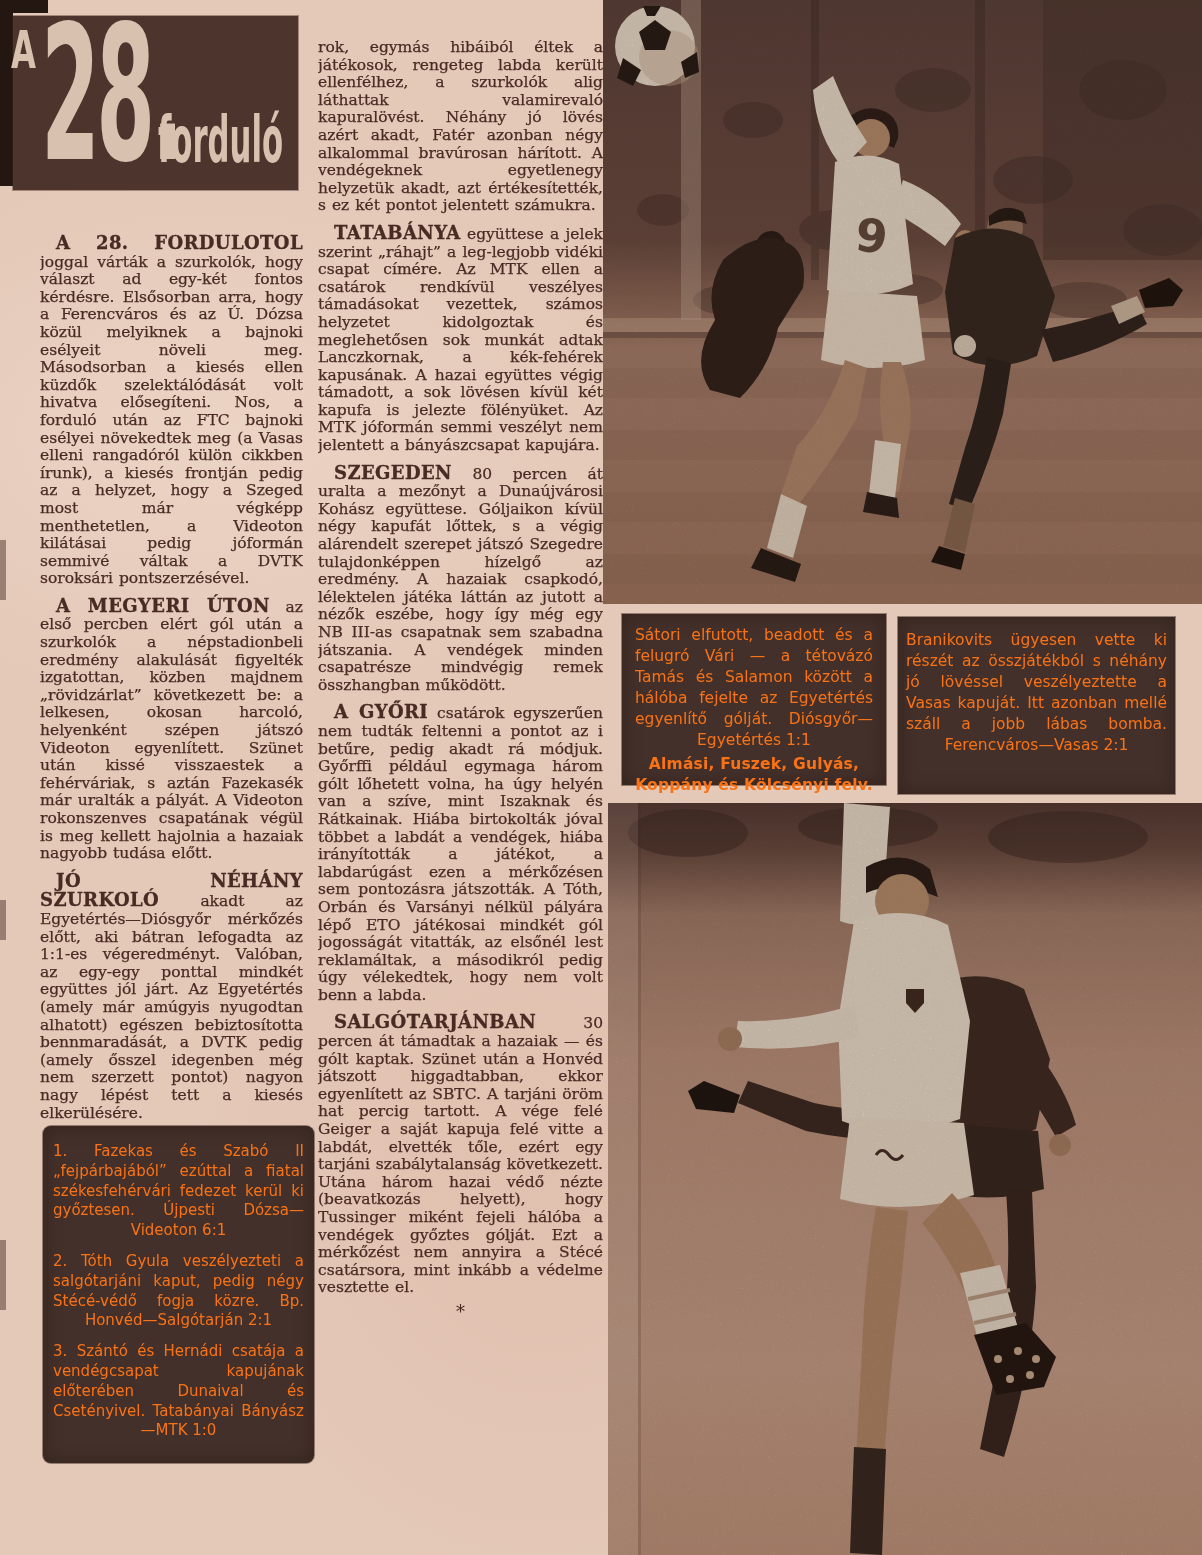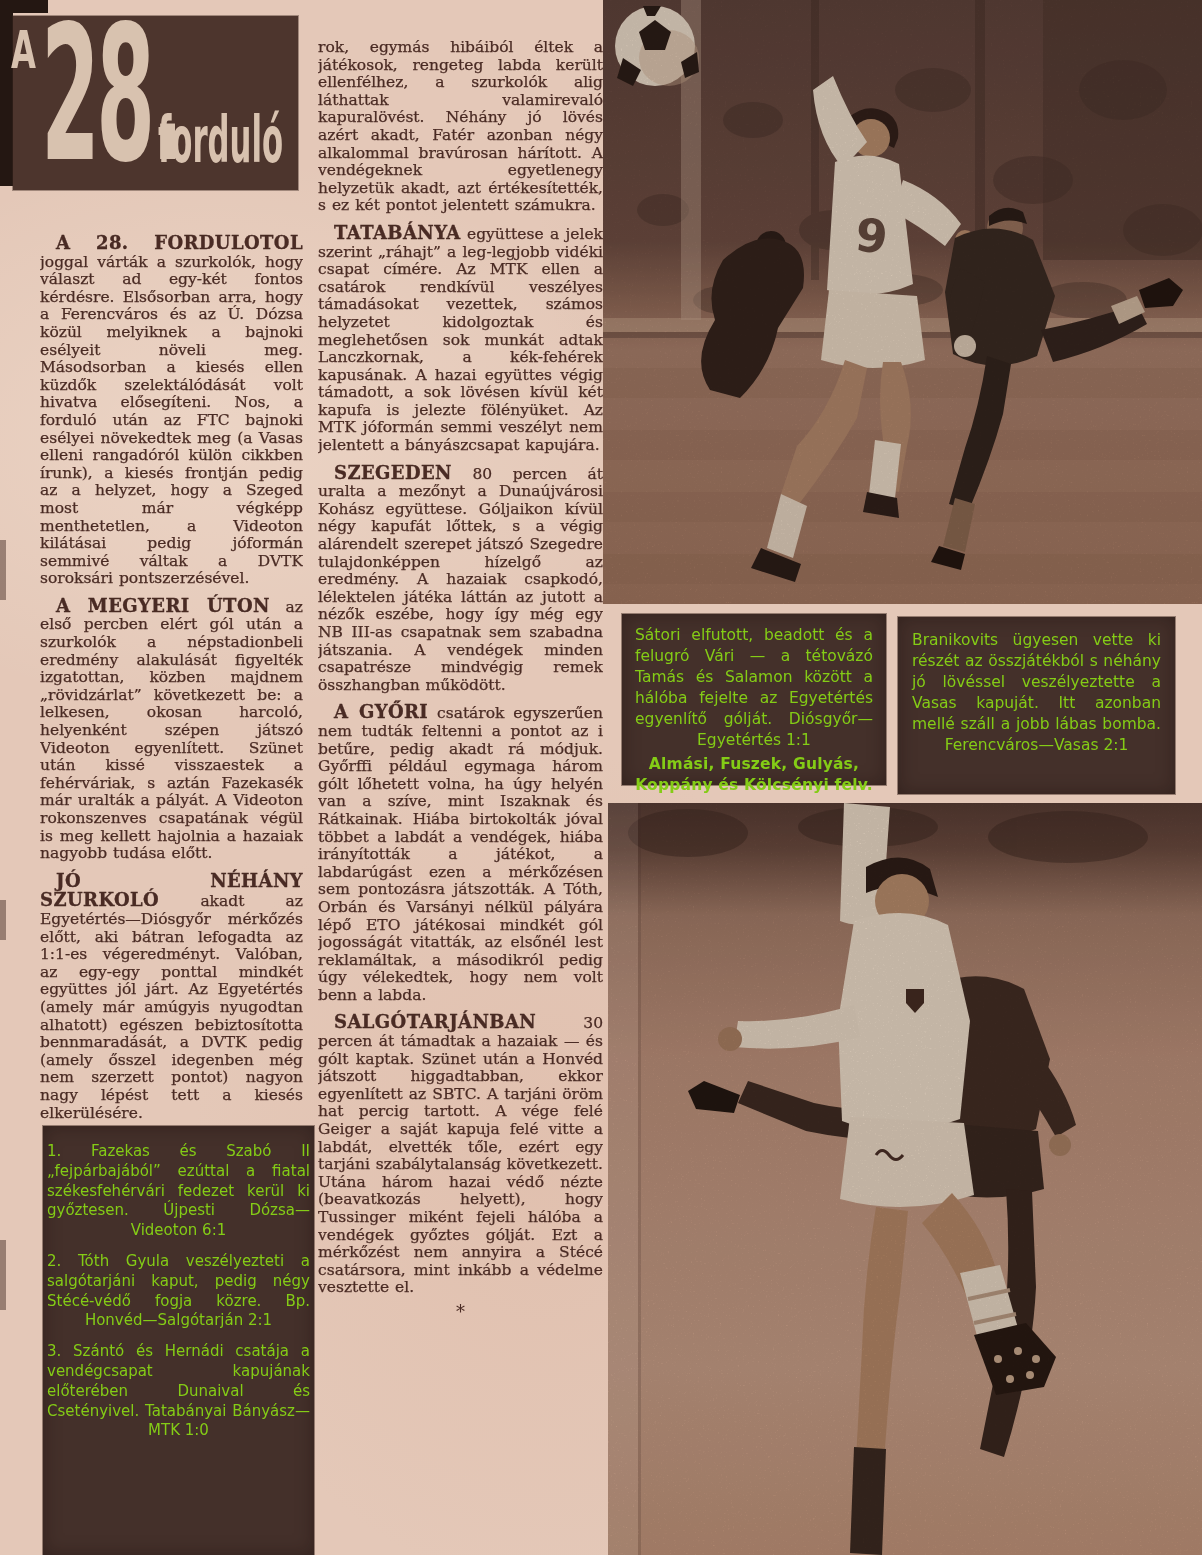--- a/index.html
+++ b/index.html
@@ -35,28 +35,28 @@
   .col p{margin:0 0 9px 0;font-size:15.5px;line-height:17.6px;text-align:justify;
     font-weight:500;-webkit-text-stroke:.25px #4a2b24;word-spacing:1px;}
   p.section{text-indent:16px;}
   .sec-head{font-weight:700;font-size:18px;letter-spacing:.4px;
     font-family:"DejaVu Serif",serif;-webkit-text-stroke:.3px #40251f;}
   .separator{display:block;text-align:center;font-size:18px;line-height:12px;
     margin:8px 0 10px 0;color:#4a2b24;}
   p.closing{text-indent:16px;}
 
   
-  .panel{position:absolute;background:#44302a;color:#84cc16;
+  .panel{position:absolute;background:#44302a;color:#f97316;
     box-shadow:inset 0 0 18px rgba(20,10,8,.35), 0 0 0 1px rgba(70,48,40,.5);
     font-family:"DejaVu Sans",sans-serif;box-sizing:border-box;}
   .panel p{margin:0 0 10px 0;text-align:justify;text-align-last:center;}
-  .photo-notes{left:43px;top:1126px;width:271px;height:429px;padding:16px 4px;}
+  .photo-notes{left:43px;top:1126px;width:271px;height:337px;padding:16px 10px;border-radius:8px;}
   .photo-notes p{font-size:15px;line-height:19.8px;margin-bottom:11px;}
   .caption-left{left:622px;top:614px;width:264px;height:171px;padding:11px 13px;}
-  .caption-right{left:898px;top:617px;width:277px;height:177px;padding:13px 14px;}
+  .caption-right{left:898px;top:617px;width:277px;height:177px;padding:13px 8px;}
   .caption-left p, .caption-right p{font-size:15.5px;line-height:21px;margin:0;}
   .credit{text-align:center !important;text-align-last:center;margin-top:3px !important;
     font-weight:700;letter-spacing:.2px;}
 
   
   .photo{position:absolute;overflow:hidden;}
   .photo-top{left:603px;top:0;width:599px;height:604px;}
   .photo-bottom{left:608px;top:803px;width:594px;height:752px;}
   .photo svg{display:block;width:100%;height:100%;}
 </style>

